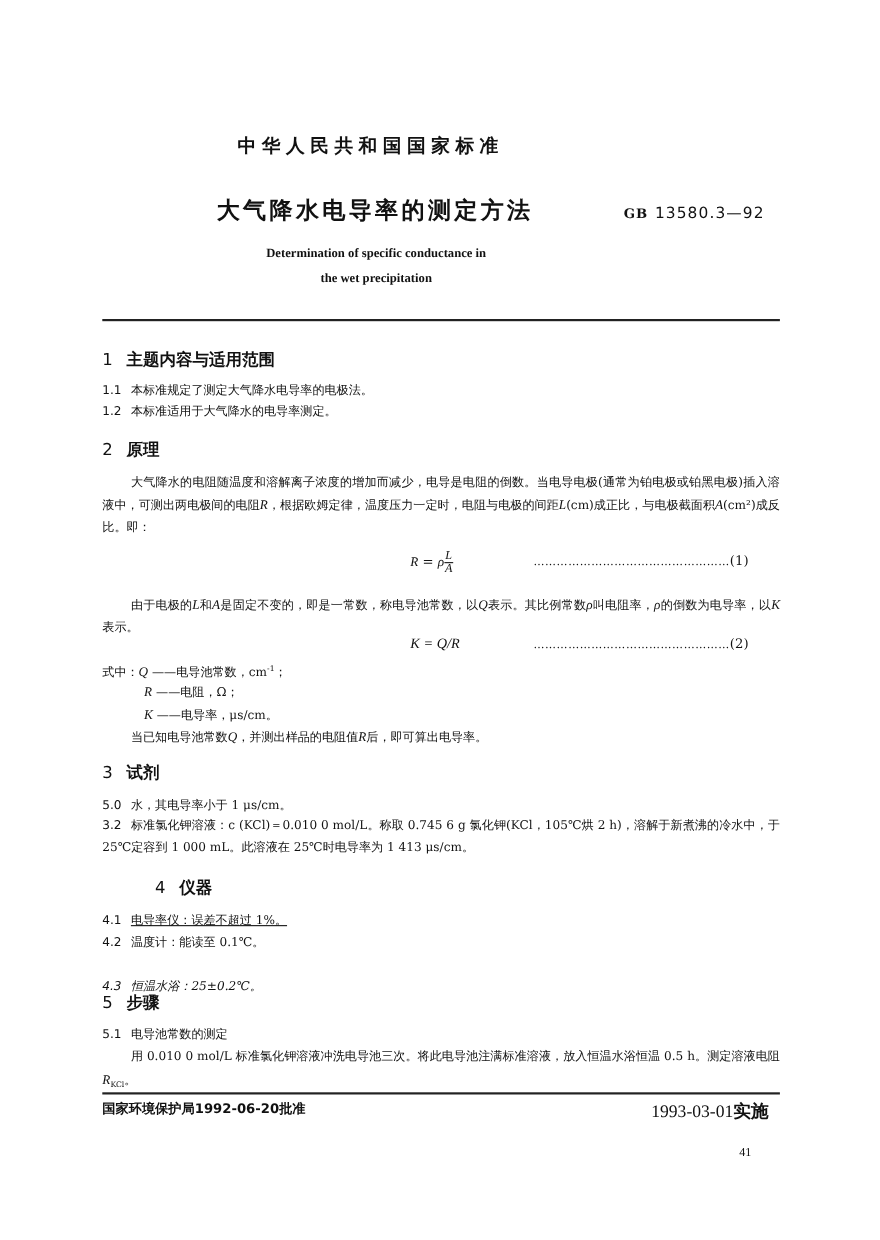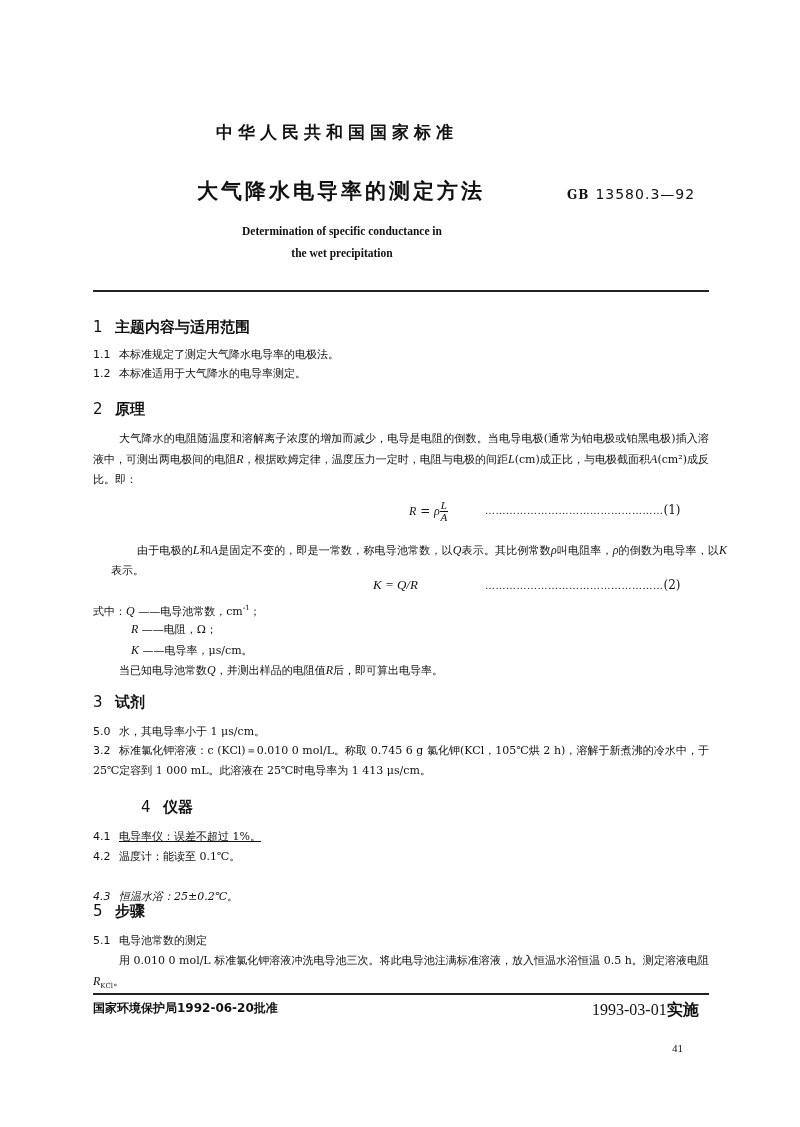--- a/index.html
+++ b/index.html
@@ -46,24 +46,24 @@
 
 <div class="abs hrule" style="top:290px;"></div>
 
 <div class="abs h" style="left:93px;top:318px;"><span class="num">1</span><span>主题内容与适用范围</span></div>
 <div class="abs body clause" style="left:93px;top:345px;"><span class="num">1.1</span><span>本标准规定了测定大气降水电导率的电极法。</span></div>
 <div class="abs body clause" style="left:93px;top:364px;"><span class="num">1.2</span><span>本标准适用于大气降水的电导率测定。</span></div>
 
 <div class="abs h" style="left:93px;top:400px;"><span class="num">2</span><span>原理</span></div>
 <div class="abs para indent" style="top:429px;"><span>大气降水的电阻随温度和溶解离子浓度的增加而减少，电导是电阻的倒数。当电导电极(通常为铂电极或铂黑电极)插入溶液中，可测出两电极间的电阻</span><i class="v">R</i><span>，根据欧姆定律，温度压力一定时，电阻与电极的间距</span><i class="v">L</i><span>(cm)成正比，与电极截面积</span><i class="v">A</i><span>(cm²)成反比。即：</span></div>
 
-<div class="abs formula" style="left:373px;top:500px;margin-left:36px;"><i class="v">R</i> <span>=</span> <i class="v">ρ</i><span class="frac"><span class="top">L</span><span class="bot">A</span></span></div>
+<div class="abs formula" style="left:373px;top:500px;"><i class="v">R</i> <span>=</span> <i class="v">ρ</i><span class="frac"><span class="top">L</span><span class="bot">A</span></span></div>
 <div class="abs formula" style="left:485px;top:503px;"><span class="dots">……………………………………………</span><span>(1)</span></div>
 
-<div class="abs para indent" style="top:540px;margin-left:18px;"><span>由于电极的</span><i class="v">L</i><span>和</span><i class="v">A</i><span>是固定不变的，即是一常数，称电导池常数，以</span><i class="v">Q</i><span>表示。其比例常数</span><i class="v">ρ</i><span>叫电阻率，</span><span style="display:inline-block;text-indent:0;"></span><i class="v">ρ</i><span>的倒数为电导率，以</span><i class="v">K</i><span>表示。</span></div>
+<div class="abs para indent" style="top:540px;"><span>由于电极的</span><i class="v">L</i><span>和</span><i class="v">A</i><span>是固定不变的，即是一常数，称电导池常数，以</span><i class="v">Q</i><span>表示。其比例常数</span><i class="v">ρ</i><span>叫电阻率，</span><span style="display:inline-block;text-indent:0;"></span><i class="v">ρ</i><span>的倒数为电导率，以</span><i class="v">K</i><span>表示。</span></div>
 
 <div class="abs formula" style="left:373px;top:577px;font-family:'Liberation Serif',serif;font-style:italic;font-size:13px;">K = Q/R</div>
 <div class="abs formula" style="left:485px;top:578px;"><span class="dots">……………………………………………</span><span>(2)</span></div>
 
 <div class="abs body" style="left:93px;top:599px;"><span>式中：</span><i class="v">Q</i> <span>——</span><span>电导池常数，cm</span><sup>-1</sup><span>；</span></div>
 <div class="abs body" style="left:131px;top:620px;"><i class="v">R</i> <span>——</span><span>电阻，Ω；</span></div>
 <div class="abs body" style="left:131px;top:641px;"><i class="v">K</i> <span>——</span><span>电导率，μs/cm。</span></div>
 <div class="abs body" style="left:119px;top:661px;"><span>当已知电导池常数</span><i class="v">Q</i><span>，并测出样品的电阻值</span><i class="v">R</i><span>后，即可算出电导率。</span></div>
 
 <div class="abs h" style="left:93px;top:693px;"><span class="num">3</span><span>试剂</span></div>

